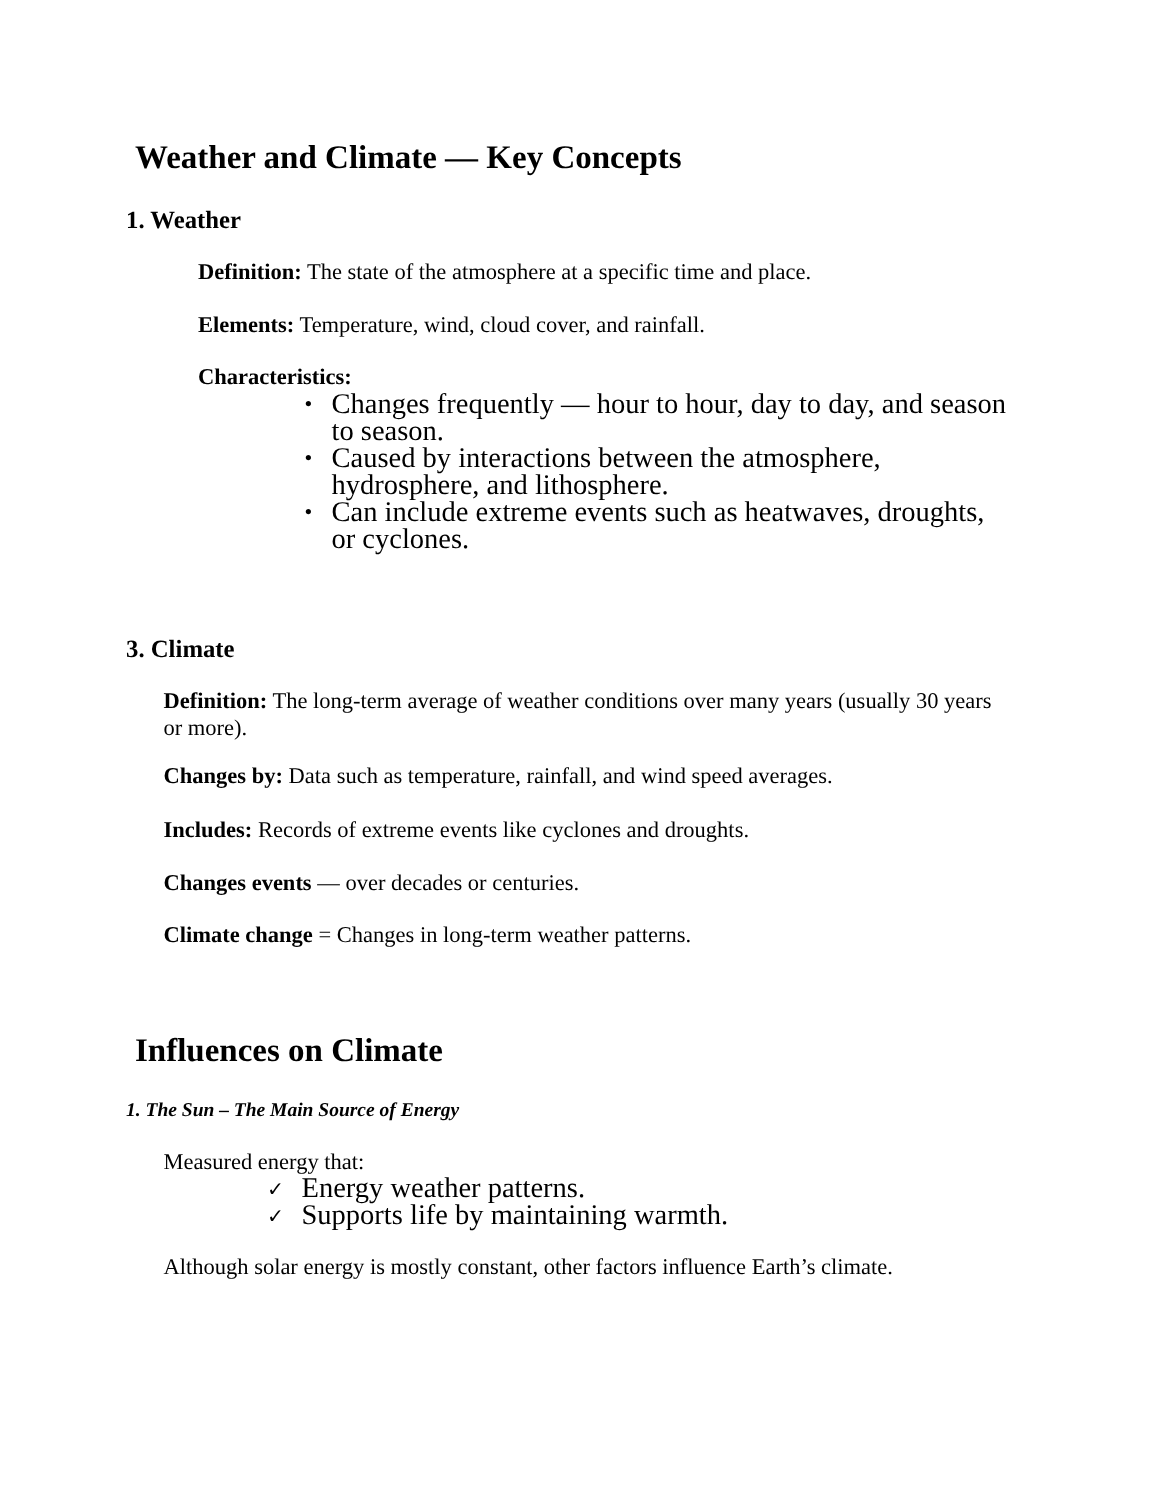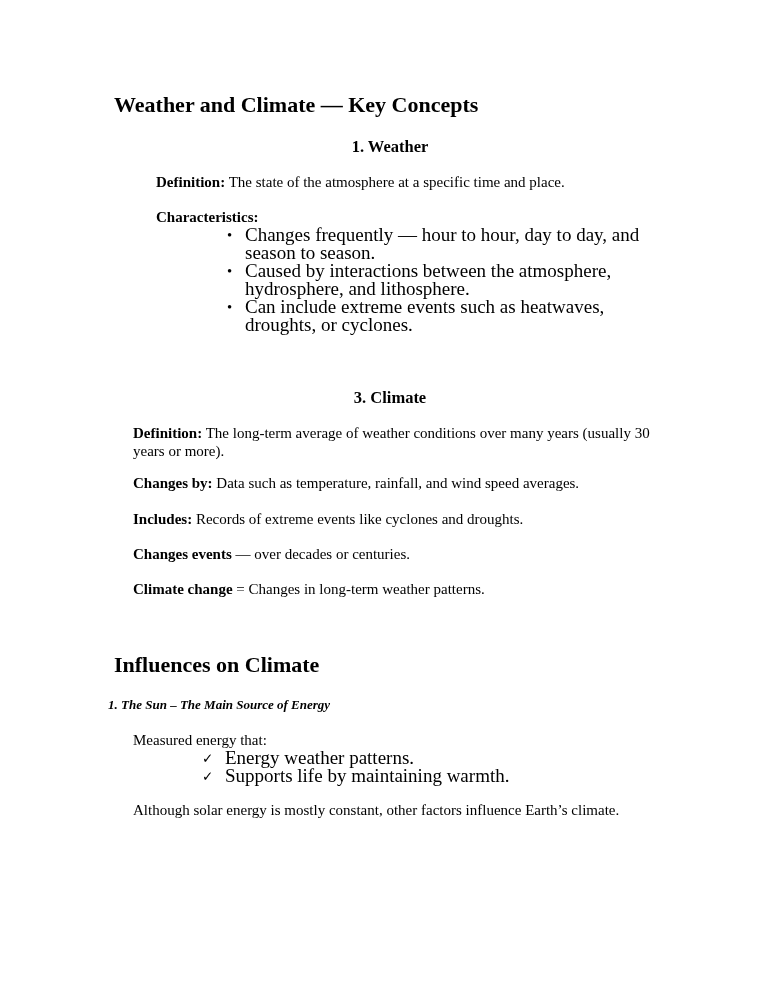--- a/index.html
+++ b/index.html
@@ -8,36 +8,35 @@
     background: #ffffff;
   }
   .page {
     position: relative;
     width: 768px;
     height: 994px;
     box-sizing: border-box;
     background: #ffffff;
     color: #000000;
     font-family: "Liberation Serif", "DejaVu Serif", serif;
-    padding: 92px 96px 0 108px;
+    padding: 92px 96px 0 84px;
     overflow: hidden;
     border-radius: 20px;
   }
   .t-title {
     font-size: 22px;
     line-height: 26px;
     font-weight: bold;
     margin: 0 0 0 6px;
   }
   .t-sec {
     font-size: 16.5px;
     line-height: 20px;
     font-weight: bold;
     margin: 0;
-    text-align: center;
   }
   .t-sun {
     font-size: 13px;
     line-height: 20px;
     font-weight: bold;
     font-style: italic;
     margin: 0;
   }
   .t-body {
     font-size: 15px;
@@ -89,20 +88,21 @@
 <body>
 
 <div class="page">
 
   <h1 class="t-title">Weather and Climate — Key Concepts</h1>
 
   <h2 class="t-sec mt-19">1. Weather</h2>
 
   <p class="t-body ind-weather mt-16"><span class="bold">Definition:</span><span> The state of the atmosphere at a specific time and place.</span></p>
 
+  <p class="t-body ind-weather mt-17"><span class="bold">Elements:</span><span> Temperature, wind, cloud cover, and rainfall.</span></p>
 
   <p class="t-body ind-weather mt-17"><span class="bold">Characteristics:</span></p>
 
   <ul class="doc-list bullets mt-17">
     <li>
       <span class="glyph">•</span>
       <span class="li-text">Changes frequently — hour to hour, day to day, and season to season.</span>
     </li>
     <li>
       <span class="glyph">•</span>

